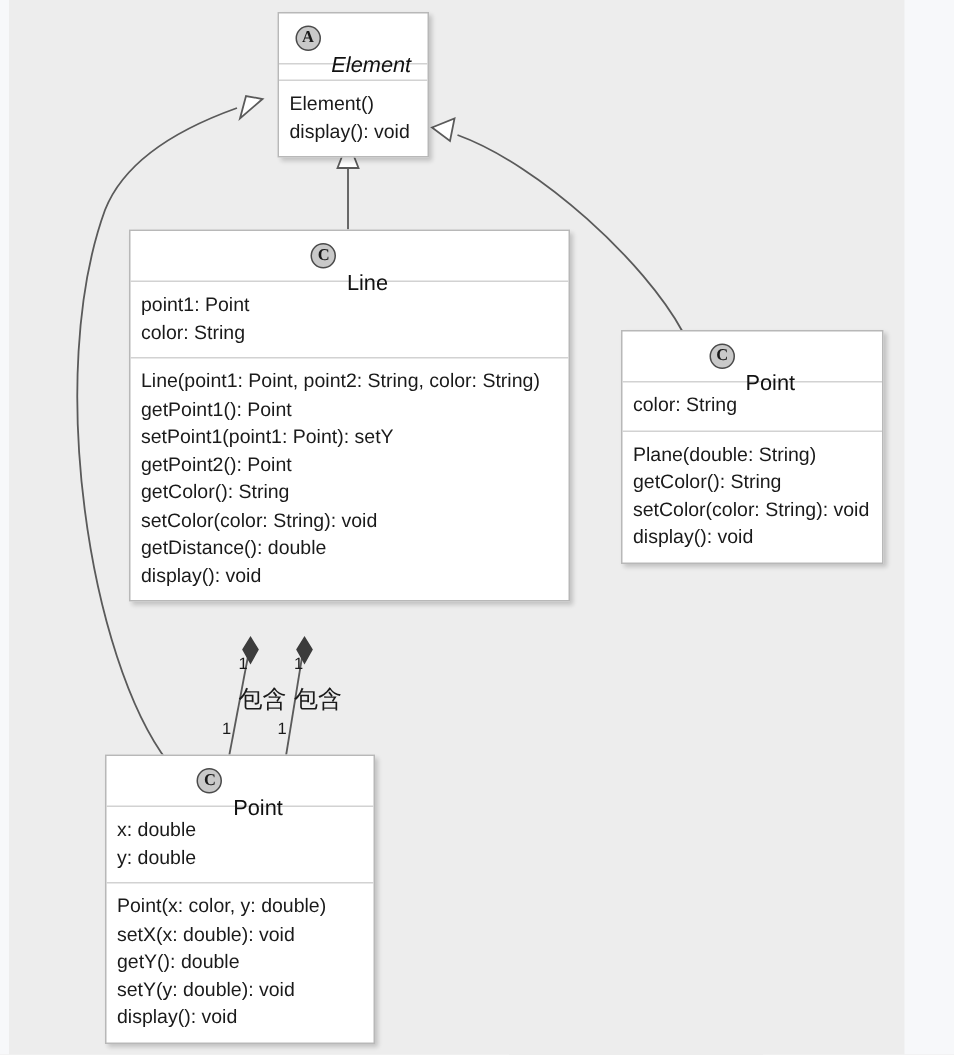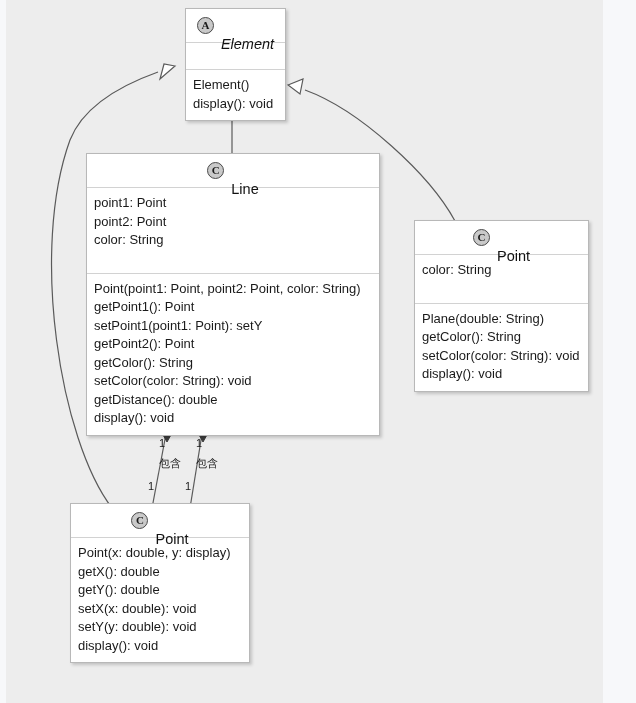--- a/index.html
+++ b/index.html
@@ -74,35 +74,34 @@
   }
   .cls-title.abstract {
     font-style: italic;
   }
   .compartment {
     padding: 6px 7px 7px 7px;
     box-sizing: border-box;
   }
   .compartment + .compartment {
     border-top: 1px solid #d2d2d2;
-    margin-top: 16px;
   }
   .compartment.empty {
     height: 10px;
     padding: 0;
   }
   .member {
     font-size: 13px;
     color: #1a1a1a;
     line-height: 18.5px;
     white-space: nowrap;
   }
   .edge-label {
     position: absolute;
-    font-size: 11px;
+    font-size: 16px;
     color: #1a1a1a;
     white-space: nowrap;
   }
   .edge-label.mult {
     font-size: 11px;
   }
 </style>
 </head>
 <body>
 
@@ -150,25 +149,24 @@
     </div>
   </div>
 
   <div class="umlclass" style="left:86px; top:153px; width:294px;">
     <div class="cls-header">
       <span class="stereo-icon">C</span>
       <span class="cls-title">Line</span>
     </div>
     <div class="compartment">
       <div class="member">point1: Point</div>
-      <div class="member">point2: Point</div>
       <div class="member">color: String</div>
     </div>
     <div class="compartment">
-      <div class="member">Point(point1: Point, point2: Point, color: String)</div>
+      <div class="member">Line(point1: Point, point2: String, color: String)</div>
       <div class="member">getPoint1(): Point</div>
       <div class="member">setPoint1(point1: Point): setY</div>
       <div class="member">getPoint2(): Point</div>
       <div class="member">getColor(): String</div>
       <div class="member">setColor(color: String): void</div>
       <div class="member">getDistance(): double</div>
       <div class="member">display(): void</div>
     </div>
   </div>
 
@@ -187,24 +185,27 @@
       <div class="member">display(): void</div>
     </div>
   </div>
 
   <div class="umlclass" style="left:70px; top:503px; width:180px;">
     <div class="cls-header">
       <span class="stereo-icon">C</span>
       <span class="cls-title">Point</span>
     </div>
     <div class="compartment">
-      <div class="member">Point(x: double, y: display)</div>
-      <div class="member">getX(): double</div>
+      <div class="member">x: double</div>
+      <div class="member">y: double</div>
+    </div>
+    <div class="compartment">
+      <div class="member">Point(x: color, y: double)</div>
+      <div class="member">setX(x: double): void</div>
       <div class="member">getY(): double</div>
-      <div class="member">setX(x: double): void</div>
       <div class="member">setY(y: double): void</div>
       <div class="member">display(): void</div>
     </div>
   </div>
 
   <span class="edge-label mult" style="left:159px; top:437px;">1</span>
   <span class="edge-label" style="left:159px; top:456px;">包含</span>
   <span class="edge-label mult" style="left:148px; top:480px;">1</span>
 
   <span class="edge-label mult" style="left:196px; top:437px;">1</span>

